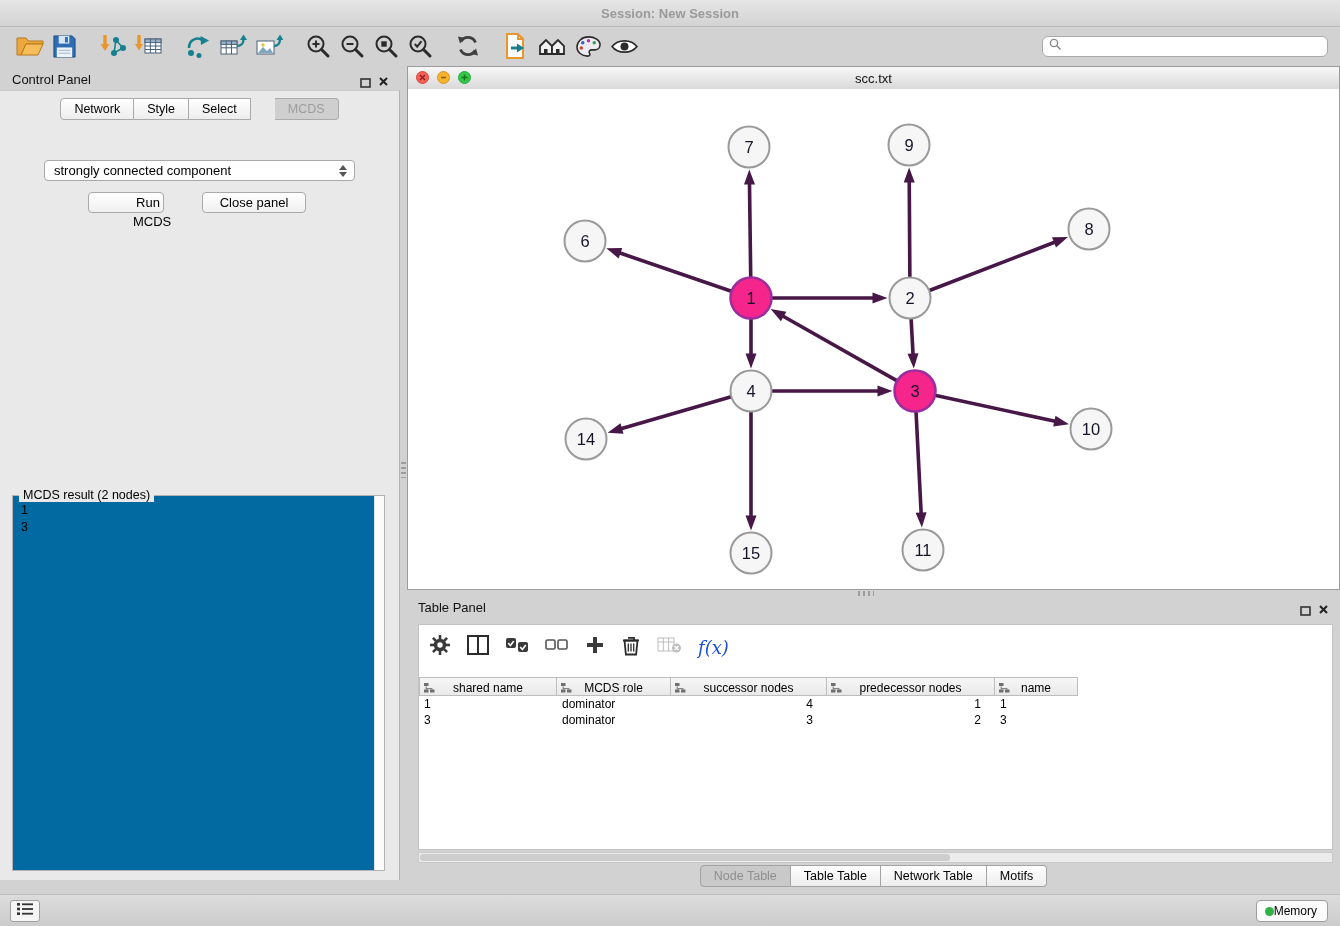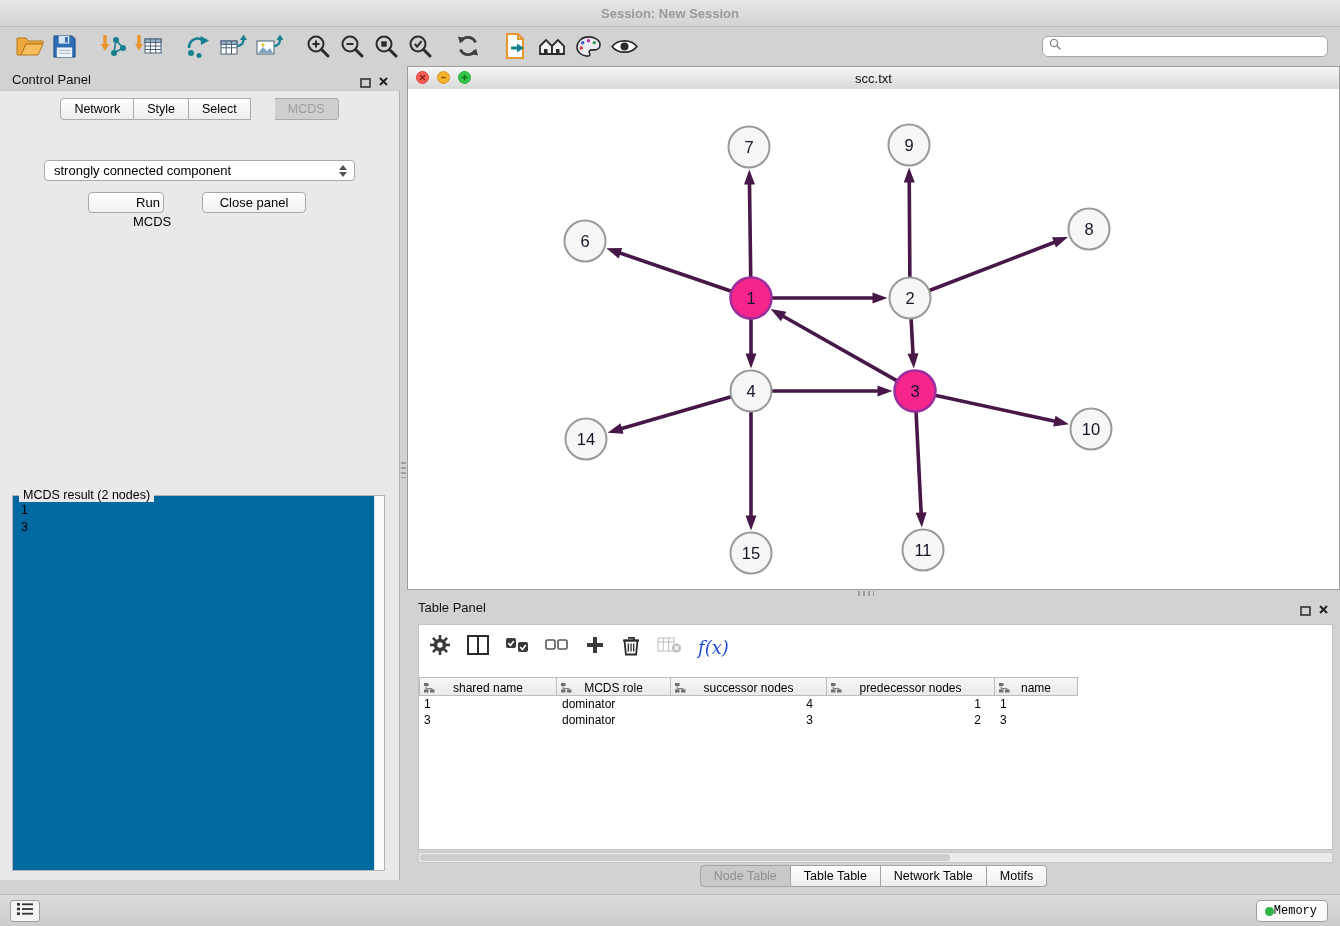--- a/index.html
+++ b/index.html
@@ -94,21 +94,21 @@
   .ttab:first-child{border-left:1px solid #a3a3a3;border-radius:4px 0 0 4px;}
   .ttab:last-child{border-radius:0 4px 4px 0;}
   .ttab.active{background:#c9c9c9;color:#8f8f8f;}
 
   
   .statusbar{position:absolute;left:0;top:894px;width:100%;height:32px;border-top:1px solid #bcbcbc;
     background:linear-gradient(#dcdcdc,#cccccc);box-sizing:border-box;}
   .list-btn{position:absolute;left:10px;top:5px;width:28px;height:20px;background:#f5f5f5;
     border:1px solid #9f9f9f;border-radius:3px;display:flex;align-items:center;justify-content:center;}
   .memory-btn{position:absolute;right:12px;top:5px;height:20px;padding:0 10px 0 8px;background:#fbfbfb;
-    border:1px solid #9f9f9f;border-radius:4px;display:flex;align-items:center;font-size:12px;color:#000;font-family:Liberation Mono, monospace;}
+    border:1px solid #9f9f9f;border-radius:4px;display:flex;align-items:center;font-size:12px;color:#000;}
   .green-dot{width:9px;height:9px;border-radius:50%;background:#2fb344;}
 </style>
 </head>
 <body>
 
 <div class="screen">
 
   <div class="titlebar">
     <span>Session: New Session</span>
   </div>

